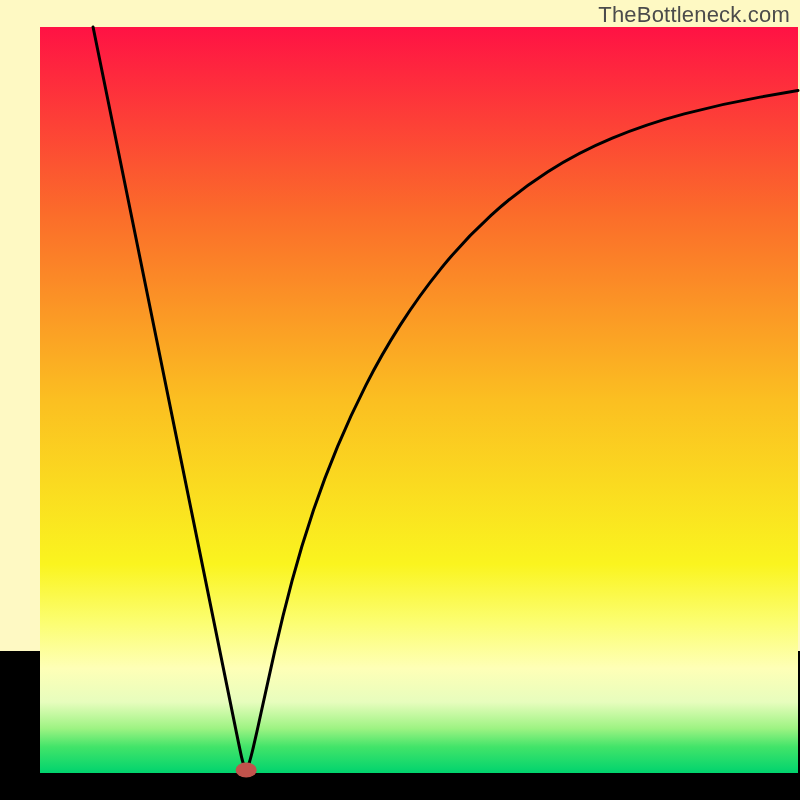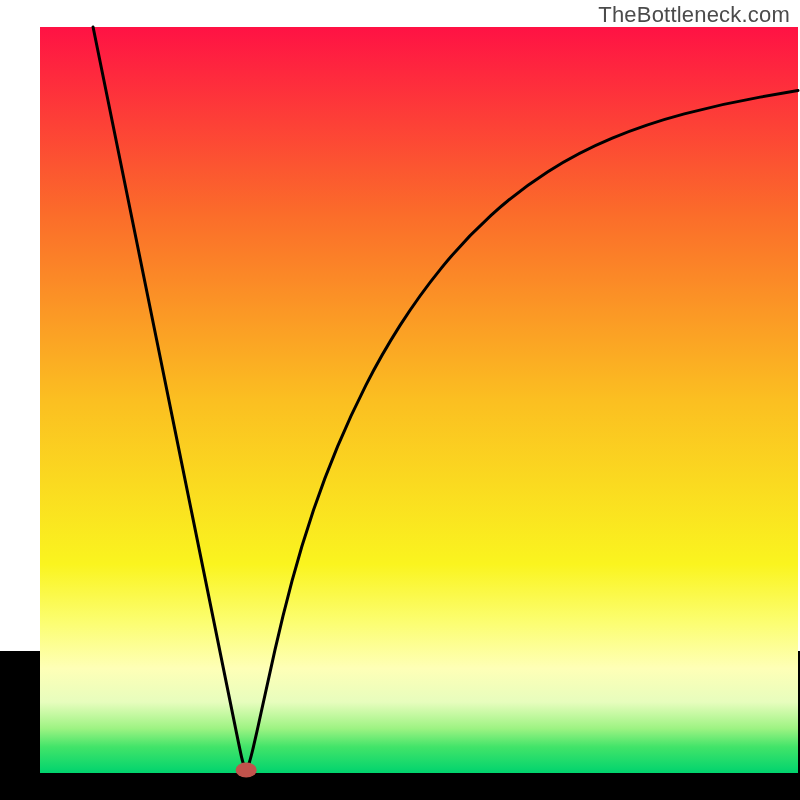--- a/index.html
+++ b/index.html
@@ -8,21 +8,21 @@
     width: 800px;
     height: 800px;
     background: #000;
     font-family: Arial, Helvetica, sans-serif;
     overflow: hidden;
   }
   .frame {
     position: relative;
     width: 800px;
     height: 651px;
-    background: #ffffff;
+    background: #fef9c3;
   }
   .watermark {
     position: absolute;
     top: 2px;
     right: 10px;
     color: #4b4b4b;
     font-size: 22px;
     font-weight: 500;
     letter-spacing: 0.2px;
     z-index: 5;

